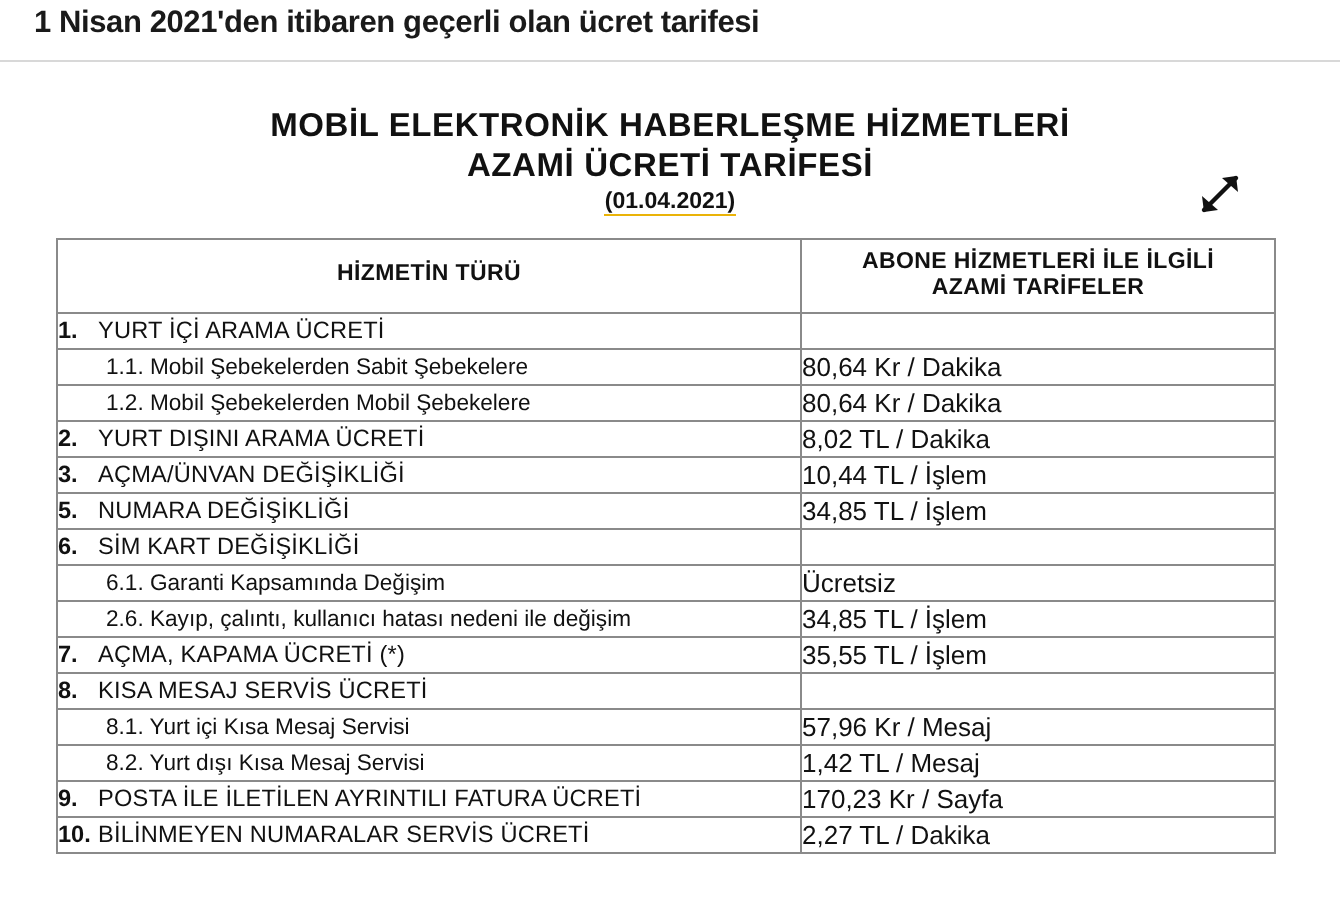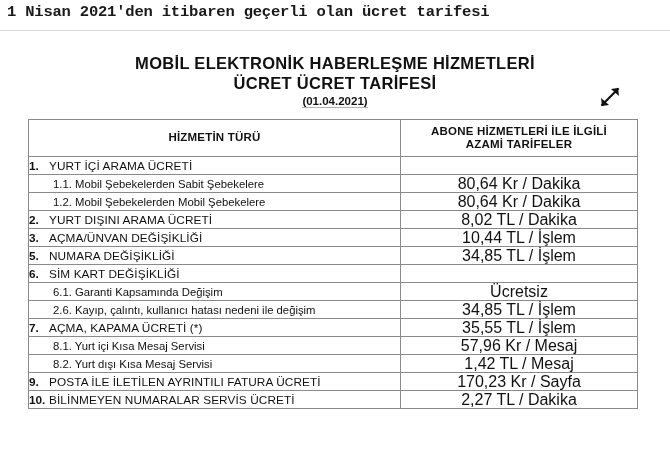--- a/index.html
+++ b/index.html
@@ -14,22 +14,22 @@
     overflow: hidden;
     font-family: "Liberation Sans", sans-serif;
     color: #000000;
     position: relative;
   }
 
   
   .page-headline {
     position: absolute;
     top: 2px;
-    left: 7px;
-    font-family: Liberation Mono, monospace;
+    left: 17px;
+    font-family: Liberation Sans, sans-serif;
     font-size: 15.5px;
     font-weight: bold;
     letter-spacing: -0.2px;
     line-height: 20px;
     white-space: nowrap;
     color: #1a1a1a;
   }
   .headline-rule {
     position: absolute;
     top: 30px;
@@ -118,23 +118,22 @@
   
   tr.row td { height: 17px; }
   td.name {
     font-size: 11.5px;
     line-height: 14px;
     white-space: nowrap;
     padding-left: 4px;
     color: #111111;
   }
   td.value {
-    font-size: 16px;
+    font-size: 13px;
     line-height: 14px;
-    text-align: center;
     white-space: nowrap;
     color: #111111;
     margin-left: 39px;
   }
 
   
   .name-main {
     display: inline-block;
     font-size: 11.8px;
     letter-spacing: 0.1px;
@@ -156,21 +155,21 @@
 </style>
 </head>
 <body>
 
 <div class="page-headline">1 Nisan 2021'den itibaren geçerli olan ücret tarifesi</div>
 
 <div class="headline-rule"></div>
 
 <div class="doc-title-block">
   <div class="doc-title-line">MOBİL ELEKTRONİK HABERLEŞME HİZMETLERİ</div>
-  <div class="doc-title-line">ÜCRET ÜCRET TARİFESİ</div>
+  <div class="doc-title-line">AZAMİ ÜCRETİ TARİFESİ</div>
   <div class="doc-title-date">
     <span>(01.04.2021)</span>
   </div>
 </div>
 
 <div class="expand-icon">
   <svg width="30" height="30" viewBox="0 0 30 30" aria-hidden="true">
     <g stroke="#111111" stroke-width="2.2" stroke-linecap="round" fill="none">
       <line x1="7" y1="23" x2="23" y2="7"></line>
     </g>
@@ -229,20 +228,24 @@
         </tr>
         <tr class="row">
           <td class="name"><span class="name-sub"><span>2.6.</span><span> Kayıp, çalıntı, kullanıcı hatası nedeni ile değişim</span></span></td>
           <td class="value">34,85 TL / İşlem</td>
         </tr>
         <tr class="row">
           <td class="name"><span class="idx">7.</span><span class="name-main">AÇMA, KAPAMA ÜCRETİ (*)</span></td>
           <td class="value">35,55 TL / İşlem</td>
         </tr>
         <tr class="row">
+          <td class="name"><span class="idx">8.</span><span class="name-main">KISA MESAJ SERVİS ÜCRETİ</span></td>
+          <td class="value blank-value"></td>
+        </tr>
+        <tr class="row">
           <td class="name"><span class="name-sub"><span>8.1.</span><span> Yurt içi Kısa Mesaj Servisi</span></span></td>
           <td class="value">57,96 Kr / Mesaj</td>
         </tr>
         <tr class="row">
           <td class="name"><span class="name-sub"><span>8.2.</span><span> Yurt dışı Kısa Mesaj Servisi</span></span></td>
           <td class="value">1,42 TL / Mesaj</td>
         </tr>
         <tr class="row">
           <td class="name"><span class="idx">9.</span><span class="name-main">POSTA İLE İLETİLEN AYRINTILI FATURA ÜCRETİ</span></td>
           <td class="value">170,23 Kr / Sayfa</td>

